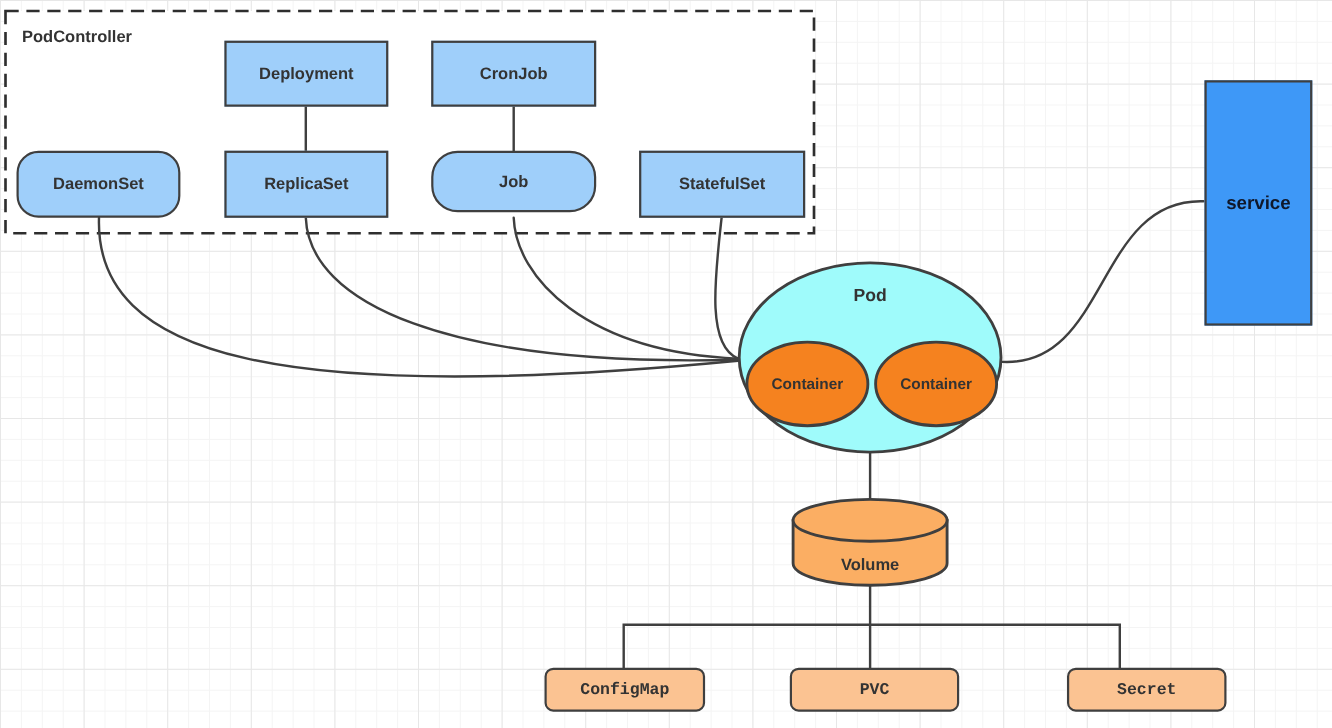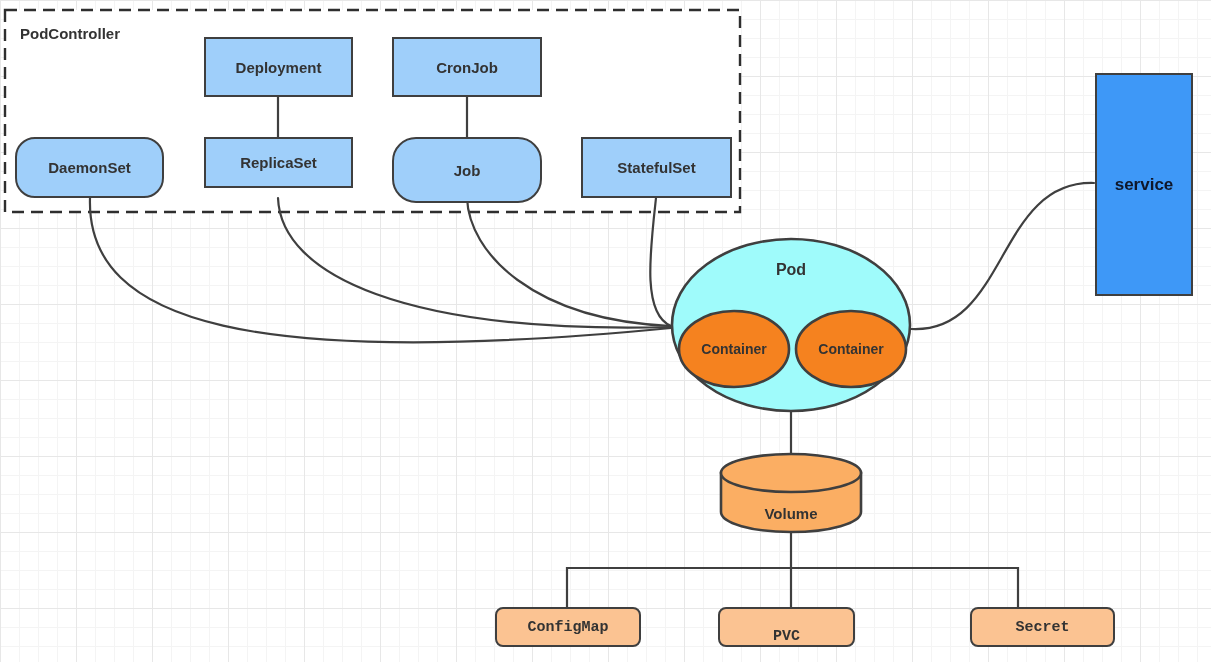--- a/index.html
+++ b/index.html
@@ -92,42 +92,42 @@
 
   <div class="node blue" style="left:204px;top:37px;width:149px;height:60px;">
     <span>Deployment</span>
   </div>
   <div class="node blue" style="left:392px;top:37px;width:150px;height:60px;">
     <span>CronJob</span>
   </div>
   <div class="node blue" style="left:15px;top:137px;width:149px;height:61px;border-radius:20px;">
     <span>DaemonSet</span>
   </div>
-  <div class="node blue" style="left:204px;top:137px;width:149px;height:51px;">
+  <div class="node blue" style="left:204px;top:137px;width:149px;height:61px;">
     <span>ReplicaSet</span>
   </div>
-  <div class="node blue" style="left:392px;top:137px;width:150px;height:66px;border-radius:24px;">
+  <div class="node blue" style="left:392px;top:137px;width:150px;height:56px;border-radius:24px;">
     <span>Job</span>
   </div>
   <div class="node blue" style="left:581px;top:137px;width:151px;height:61px;">
     <span>StatefulSet</span>
   </div>
 
   <div class="node service" style="left:1095px;top:73px;width:98px;height:223px;">
     <span>service</span>
   </div>
 
   <div class="lbl pod-title" style="left:741px;top:257px;width:100px;height:26px;">Pod</div>
   <div class="lbl container-title" style="left:684px;top:336px;width:100px;height:26px;">Container</div>
   <div class="lbl container-title" style="left:801px;top:336px;width:100px;height:26px;">Container</div>
   <div class="lbl volume-title" style="left:731px;top:501px;width:120px;height:24px;">Volume</div>
 
   <div class="node storage" style="left:495px;top:607px;width:146px;height:40px;">
     <span>ConfigMap</span>
   </div>
-  <div class="node storage" style="left:718px;top:607px;width:137px;height:40px;align-items:flex-end;">
+  <div class="node storage" style="left:718px;top:607px;width:154px;height:40px;">
     <span>PVC</span>
   </div>
   <div class="node storage" style="left:970px;top:607px;width:145px;height:40px;text-align:center;">
     <span>Secret</span>
   </div>
 
 </div>
 
 </body></html>

